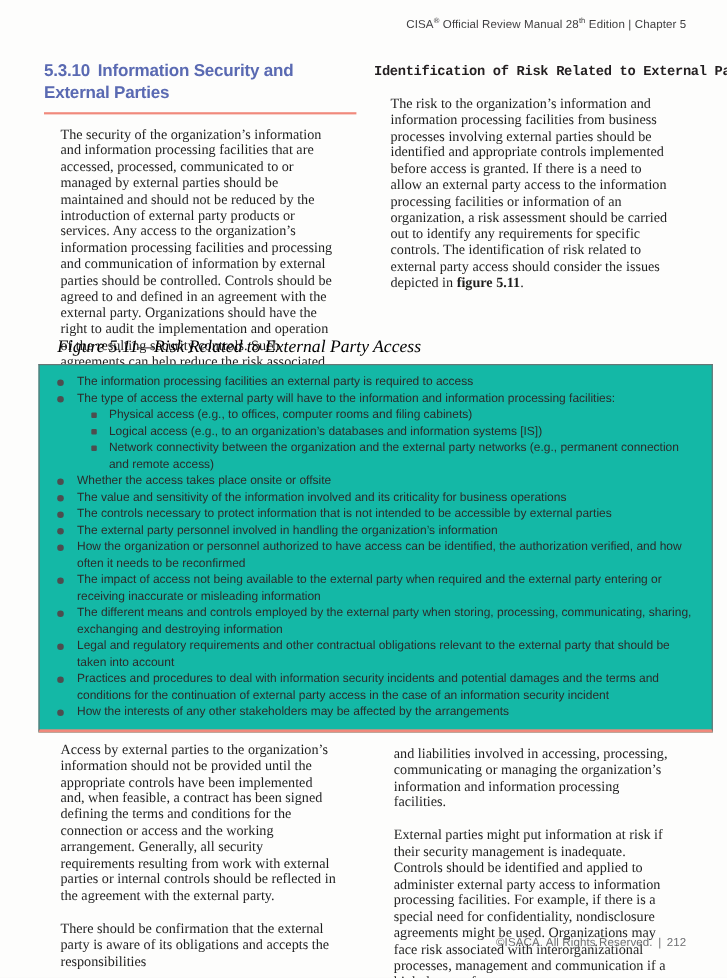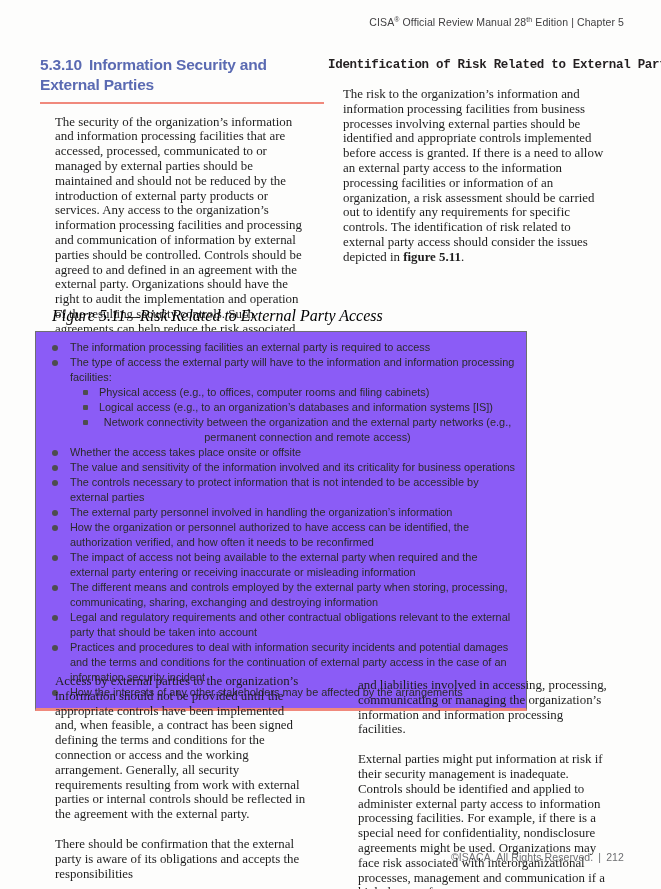--- a/index.html
+++ b/index.html
@@ -26,21 +26,21 @@
   }
   .running-header sup { font-size: 7px; vertical-align: super; line-height: 0; }
 
   
   .top-columns {
     position: absolute;
     top: 55px;
     left: 40px;
     width: 586px;
     display: flex;
-    gap: 4px;
+    gap: 16px;
   }
   .col-left  { width: 284px; flex: none; }
   .col-right { flex: 1; min-width: 0; }
 
   .section-heading {
     margin: 0;
     font-size: 15.5px;
     font-weight: bold;
     letter-spacing: -0.2px;
     line-height: 1.28;
@@ -79,40 +79,40 @@
     font-style: italic;
     font-size: 16px;
     color: #000000;
   }
 
   
   .figure-box {
     position: absolute;
     top: 331px;
     left: 35px;
-    width: 492px;
+    width: 613px;
     border: 1px solid #6d6e71;
     border-bottom: 3px solid #f0897c;
     padding: 8px 10px 8px 8px;
-    background: #8b5cf6;
+    background: #14b8a6;
   }
   .fig-item {
     display: flex;
     font-size: 10.9px;
     line-height: 15px;
     color: #2b2b2b;
     margin: 0;
   }
   .fig-item .marker { flex: none; background: #4d4d4f; }
   .lvl1 > .marker {
     width: 6px; height: 6px;
     border-radius: 50%;
     margin: 4.5px 12px 0 8px;
   }
-  .lvl2 { margin-left: 31px; text-align: center; }
+  .lvl2 { margin-left: 31px; }
   .lvl2 > .marker {
     width: 5px; height: 5px;
     border-radius: 1px;
     margin: 5px 11px 0 8px;
   }
   .fig-item .itext { min-width: 0; }
 
   
   .bottom-columns {
     position: absolute;

